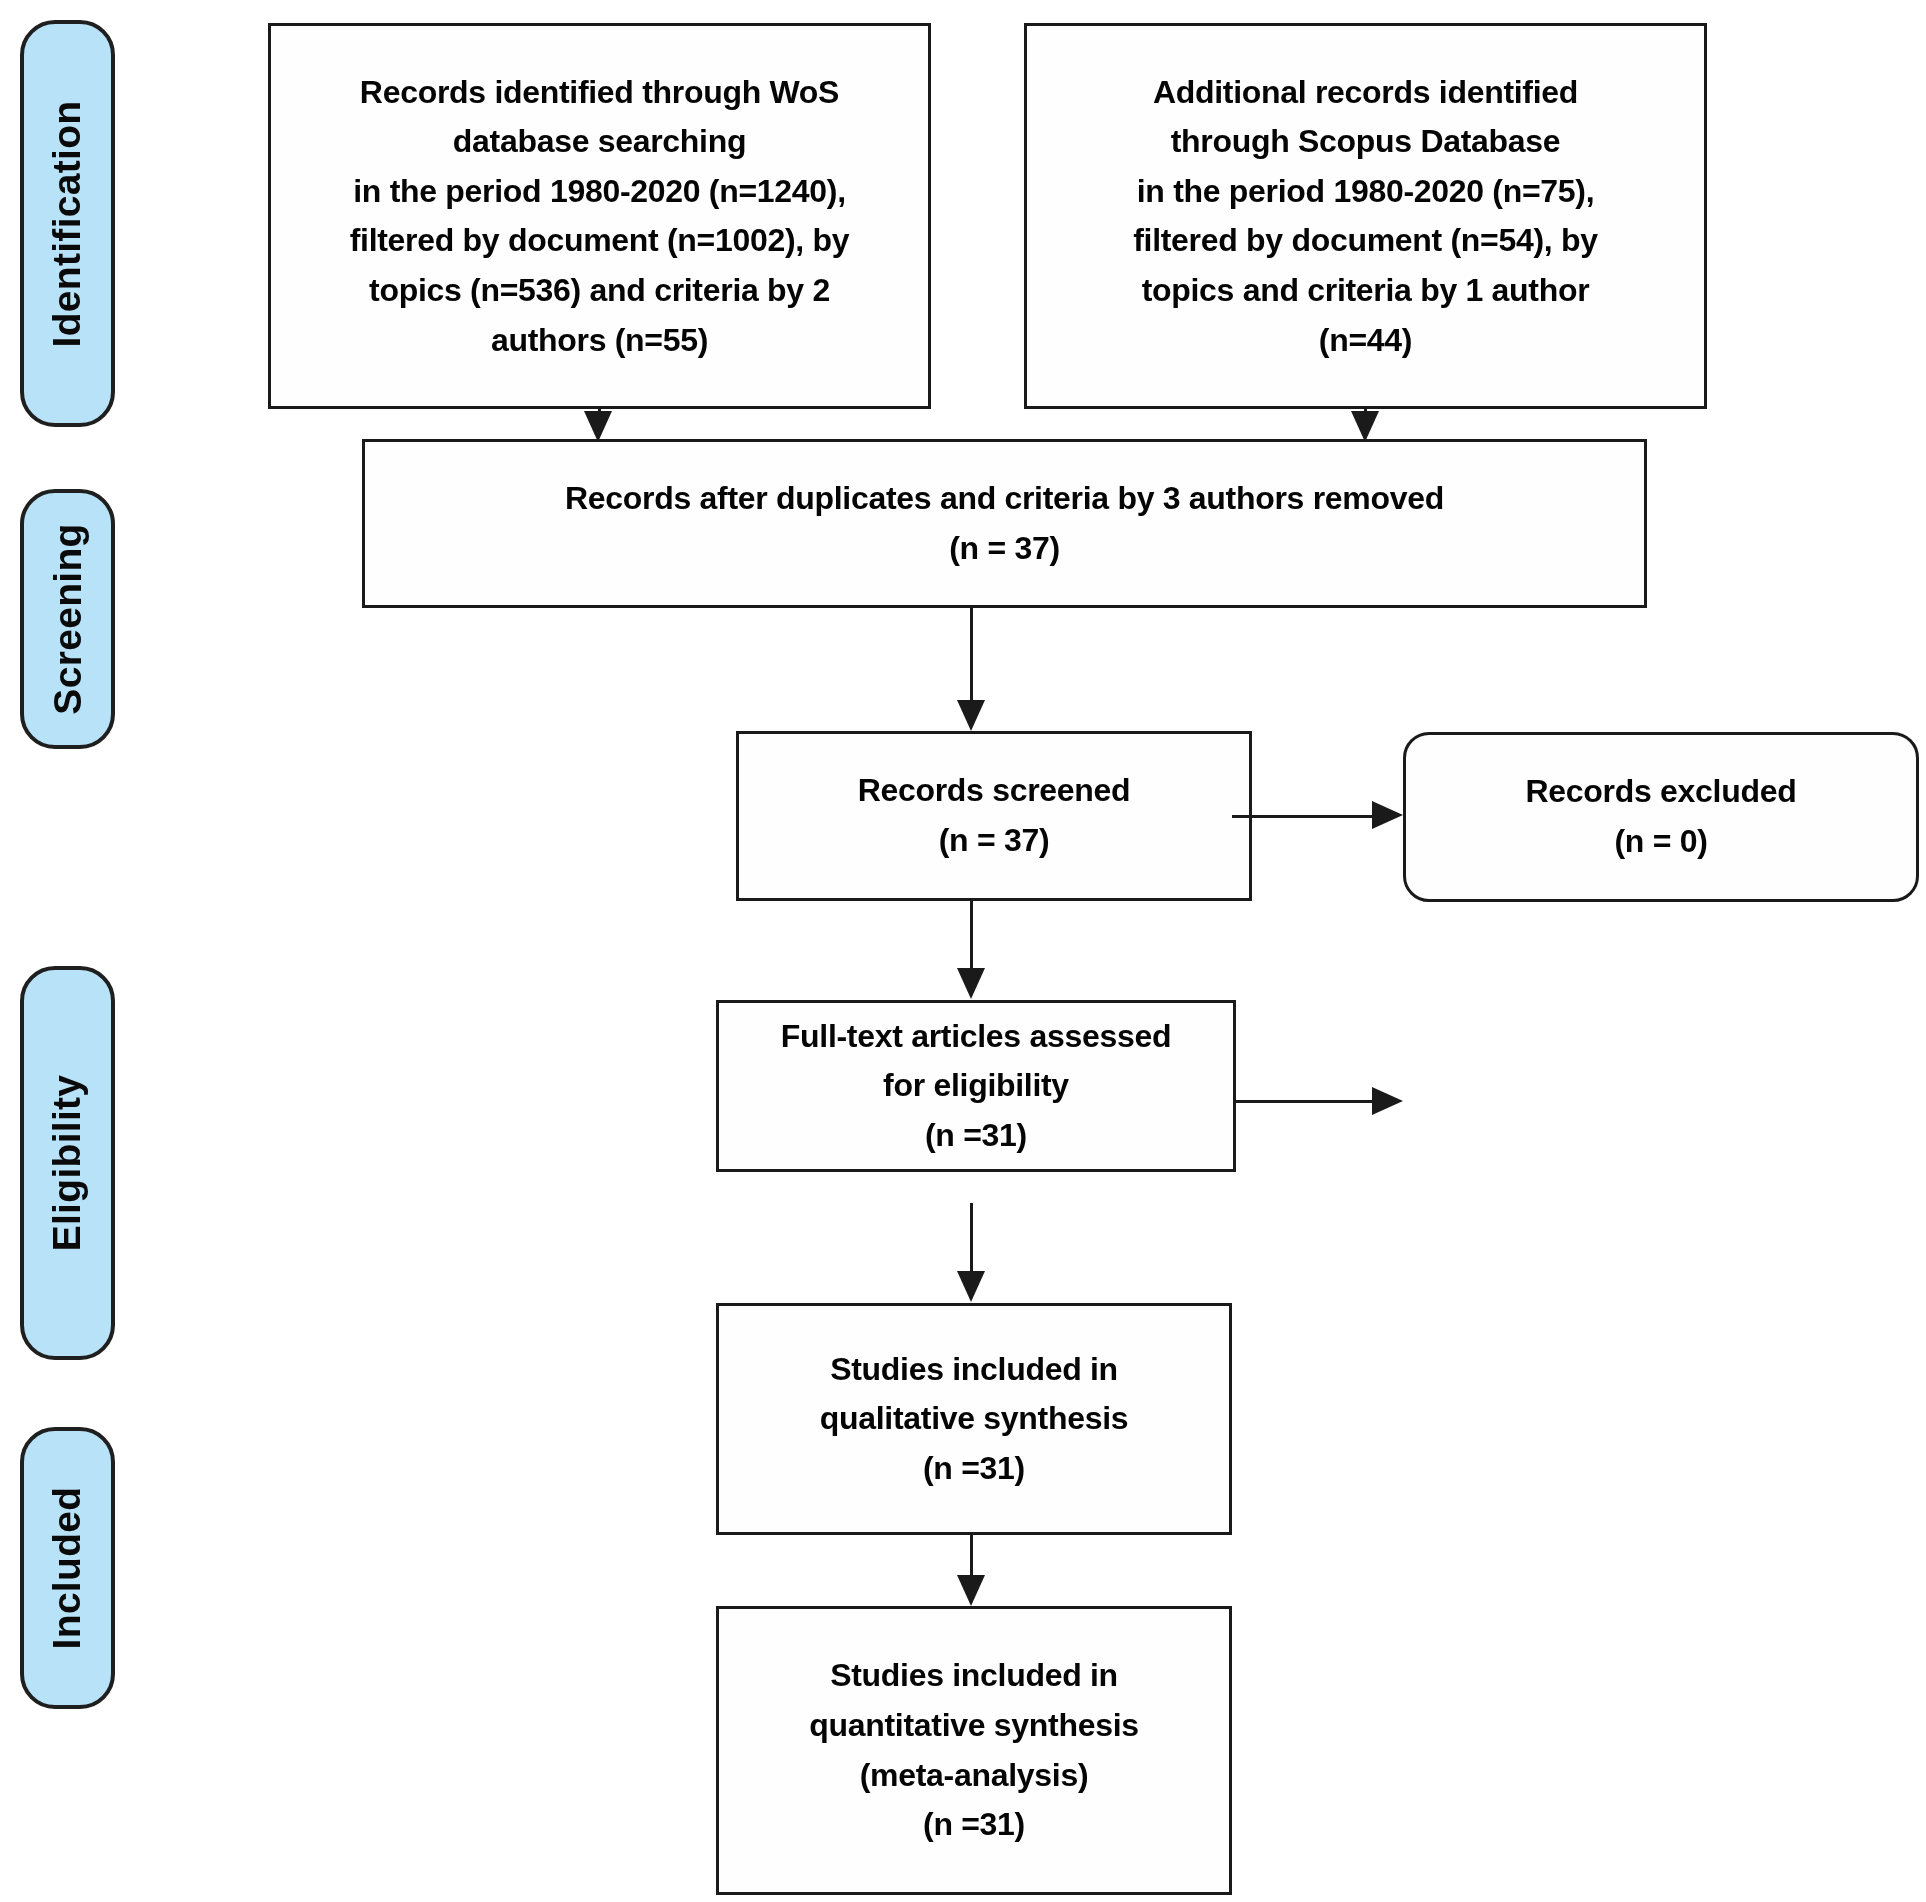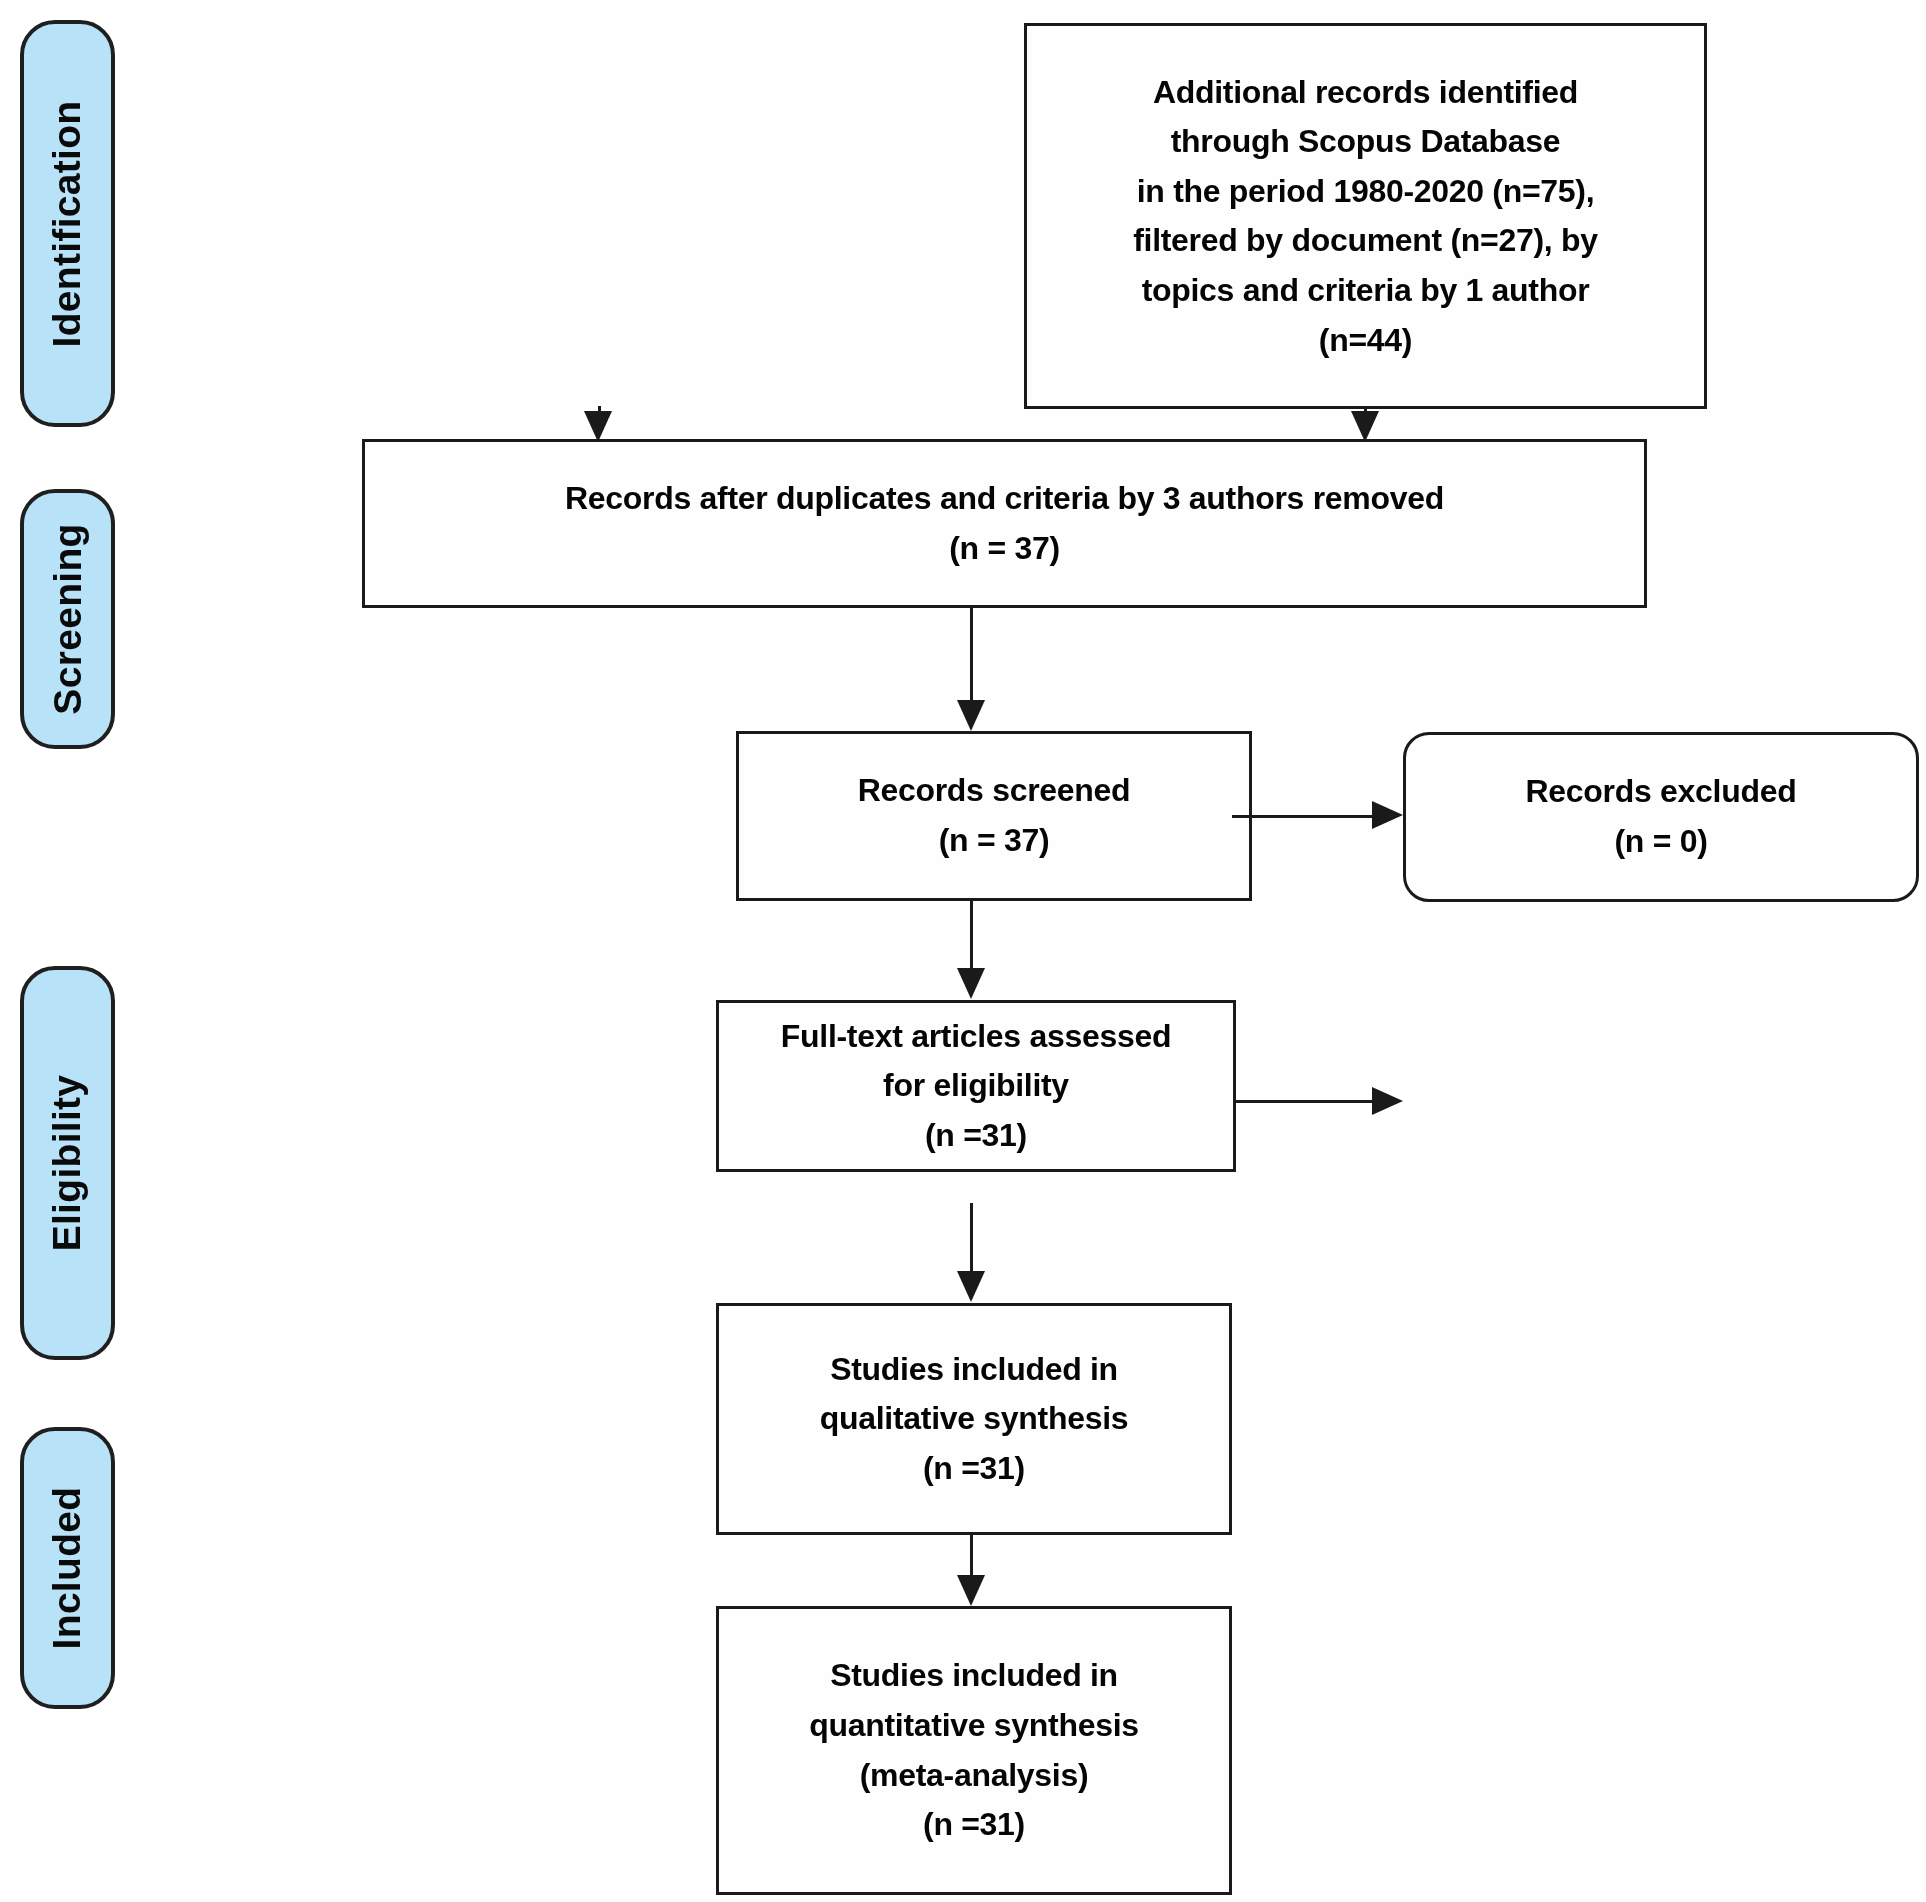--- a/index.html
+++ b/index.html
@@ -66,24 +66,30 @@
   <div class="stage" style="top:489px;height:260px;">
     <span>Screening</span>
   </div>
   <div class="stage" style="top:966px;height:394px;">
     <span>Eligibility</span>
   </div>
   <div class="stage" style="top:1427px;height:282px;">
     <span>Included</span>
   </div>
 
+  <div class="fbox" style="left:268px;top:23.4px;width:663px;height:386px;">Records identified through WoS
+database searching
+in the period 1980-2020 (n=1240),
+filtered by document (n=1002), by
+topics (n=536) and criteria by 2
+authors (n=55)</div>
   <div class="fbox" style="left:1024px;top:23.4px;width:683px;height:386px;">Additional records identified
 through Scopus Database
 in the period 1980-2020 (n=75),
-filtered by document (n=27), by
+filtered by document (n=54), by
 topics and criteria by 1 author
 (n=44)</div>
 
   <div class="fbox" style="left:362px;top:439px;width:1285px;height:169px;">Records after duplicates and criteria by 3 authors removed
 (n = 37)</div>
 
   <div class="fbox" style="left:736px;top:731px;width:516px;height:170px;">Records screened
 (n = 37)</div>
   <div class="fbox" style="left:1403px;top:732px;width:516px;height:170px;border-radius:26px;">Records excluded
 (n = 0)</div>

